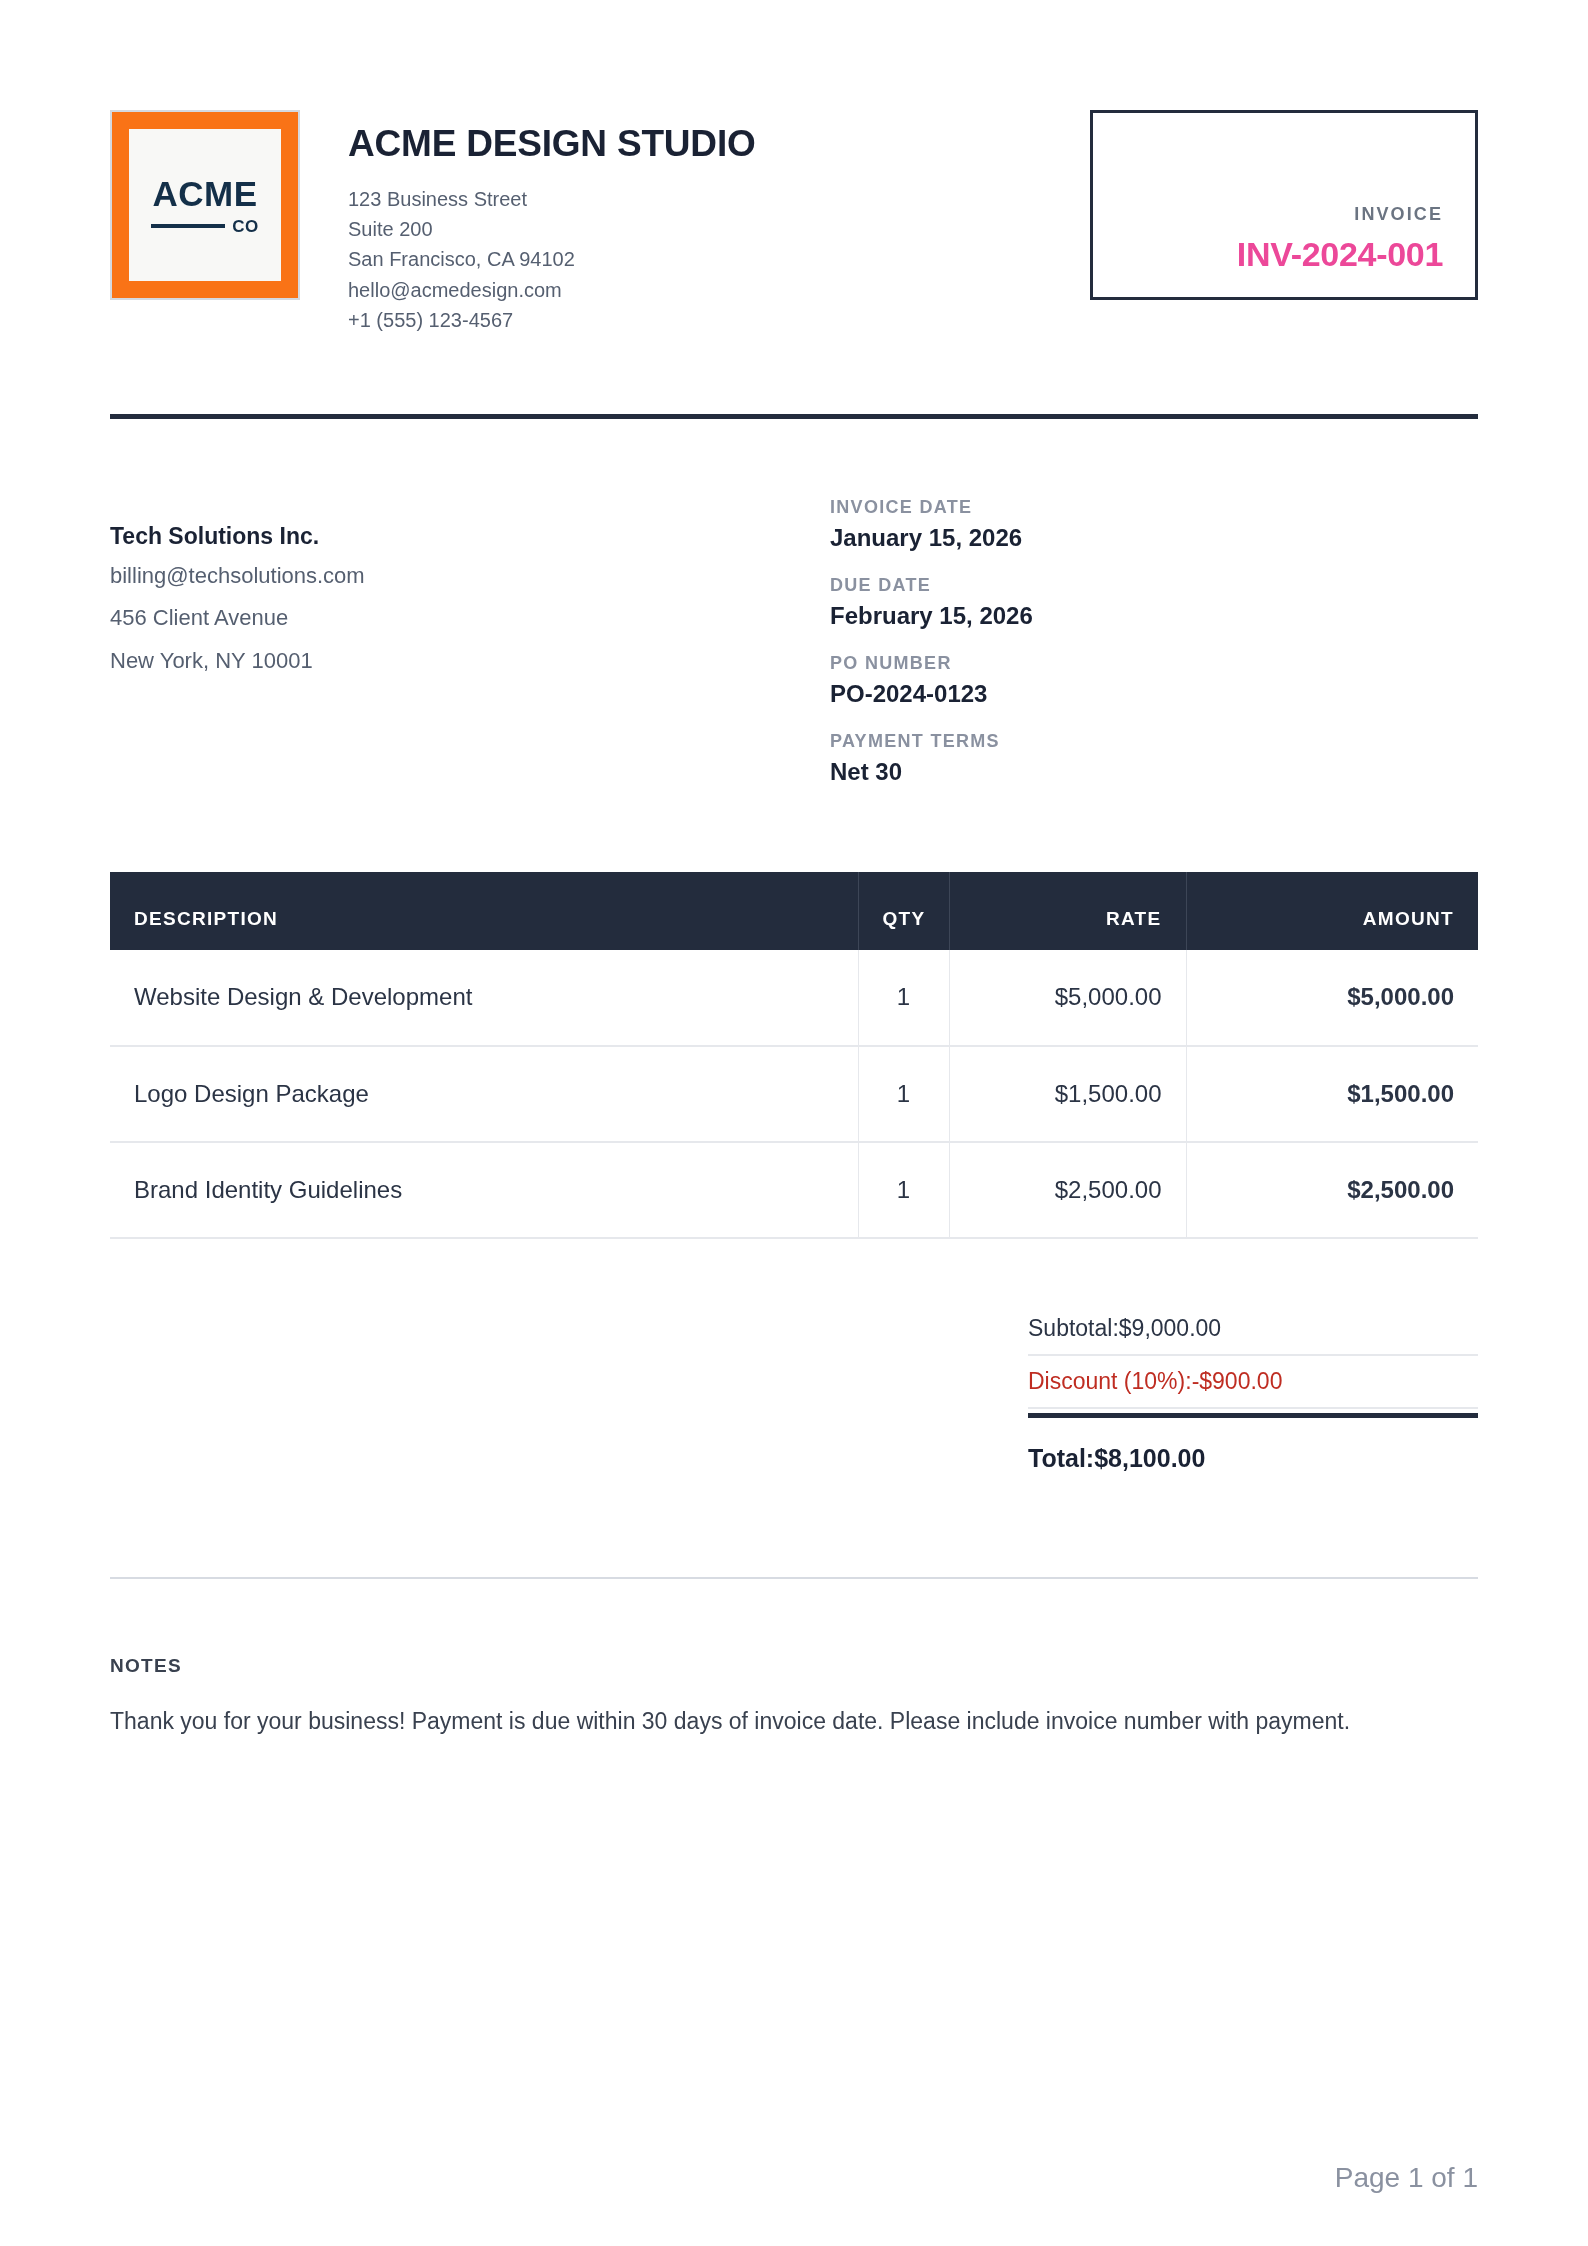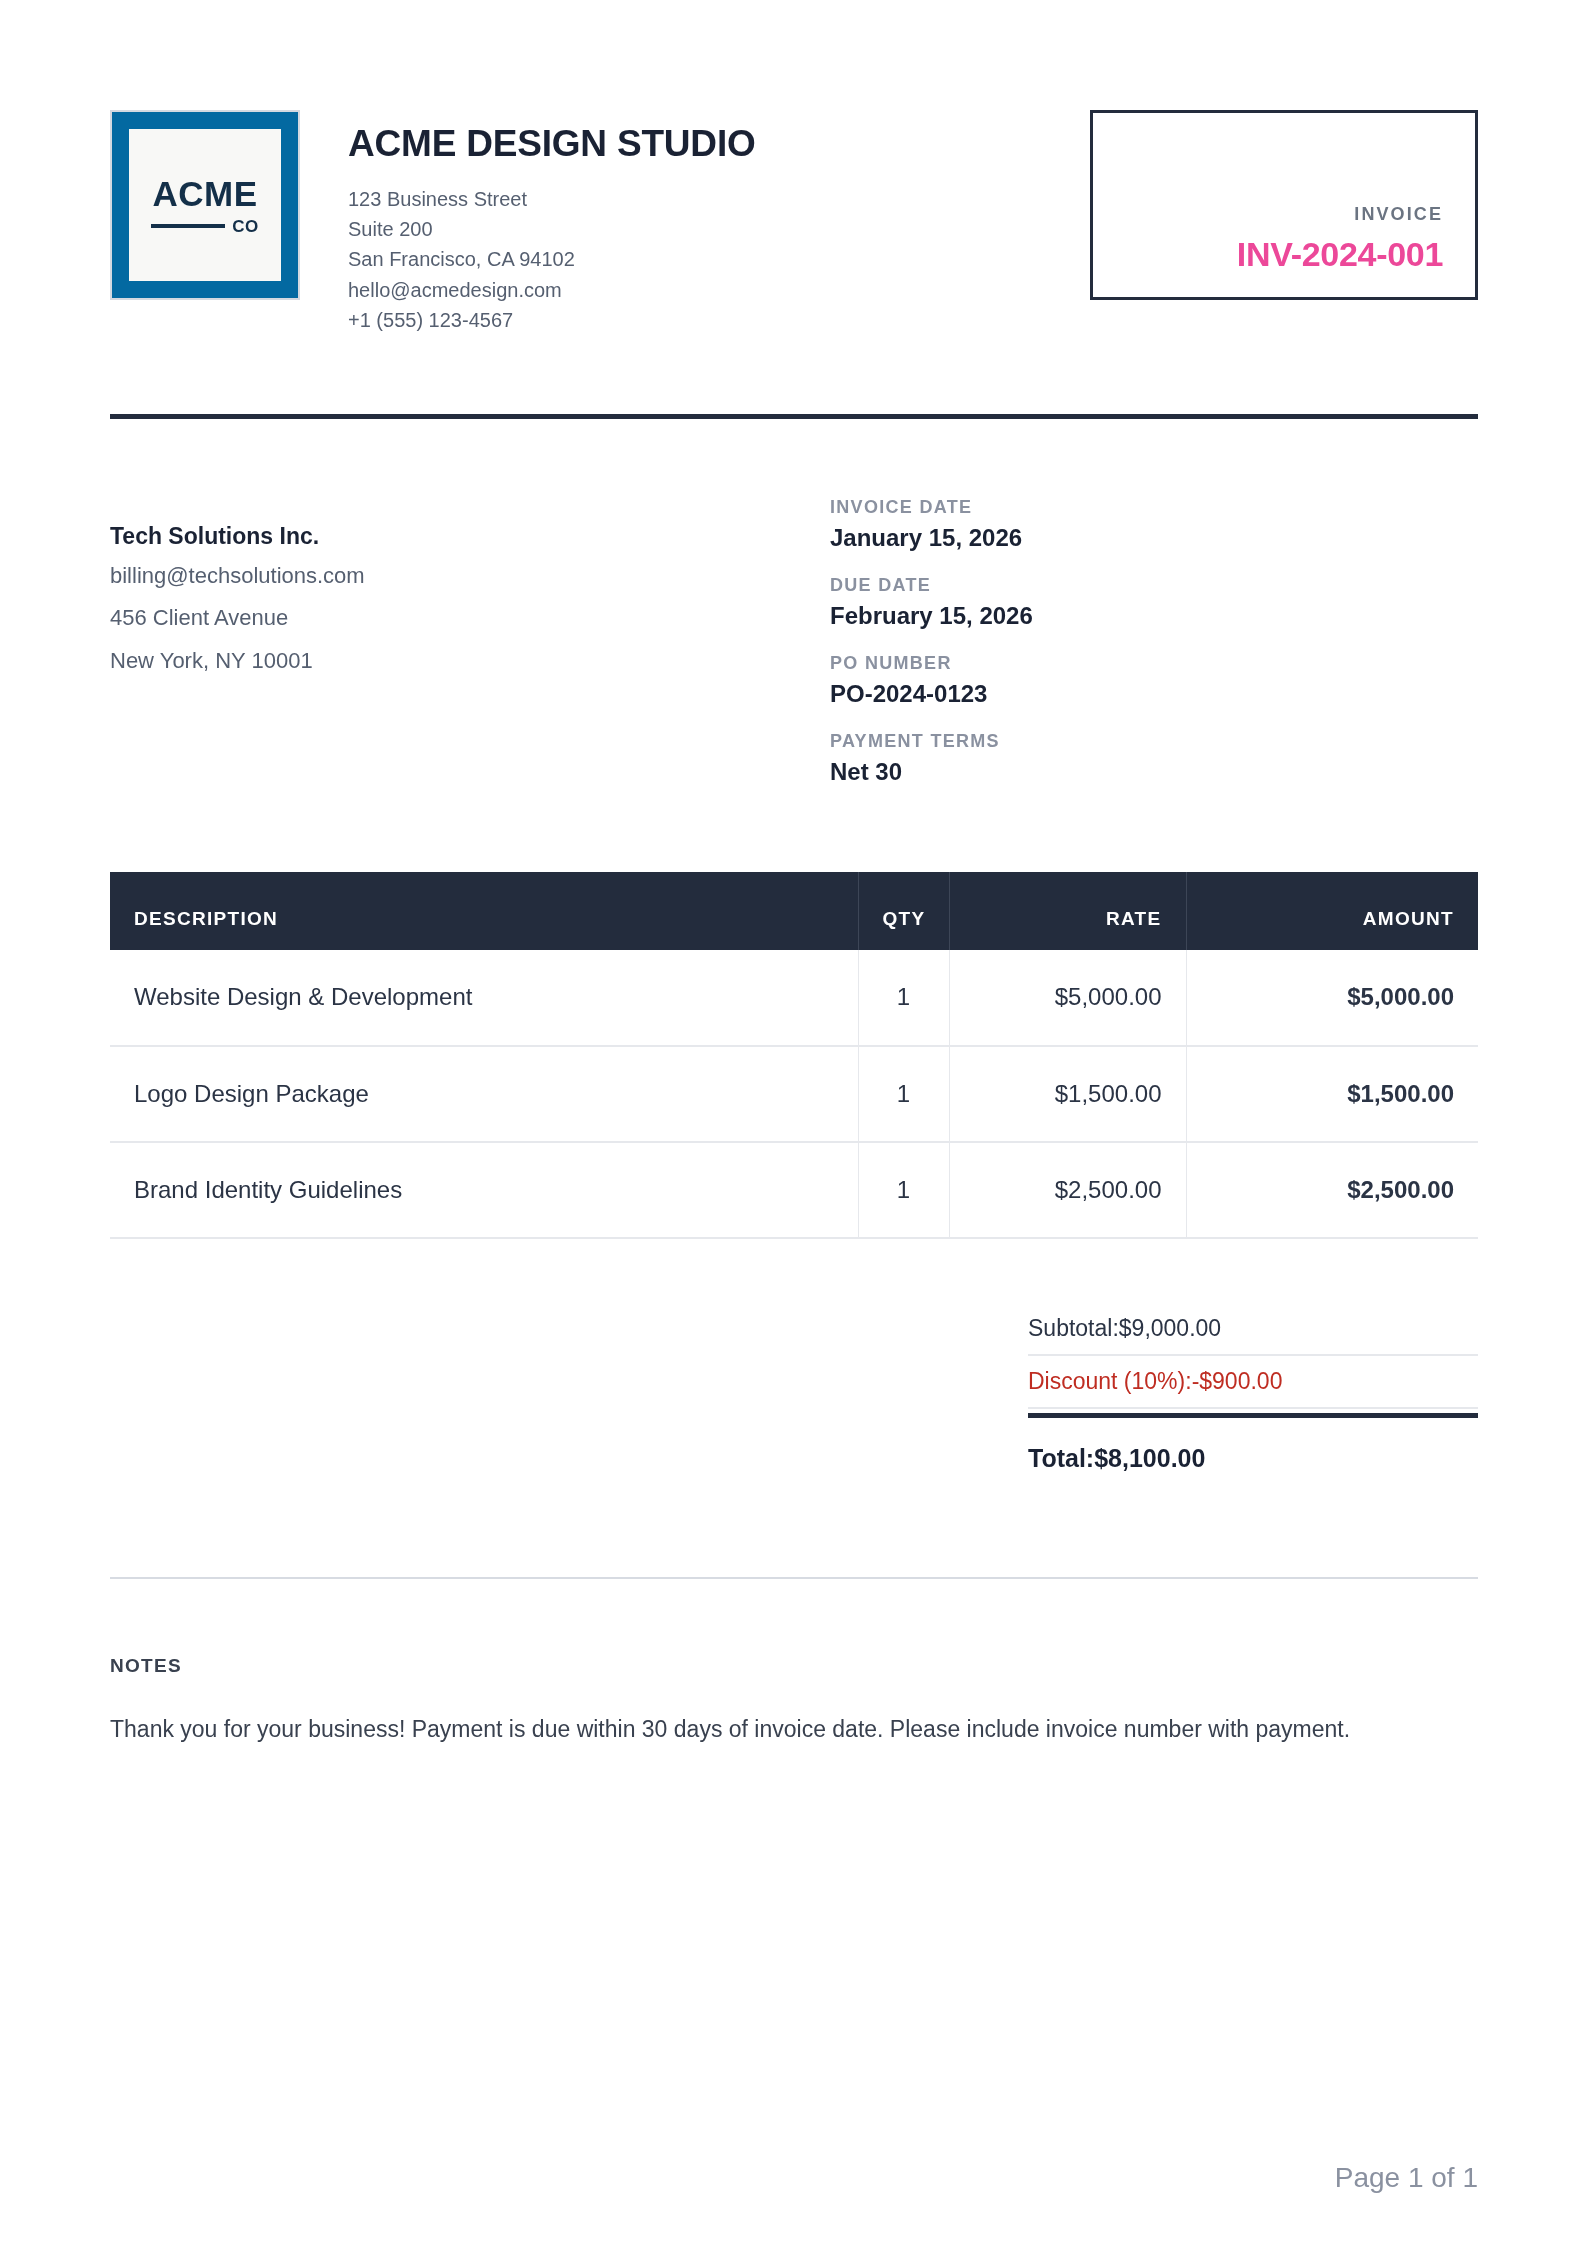--- a/index.html
+++ b/index.html
@@ -34,21 +34,21 @@
   .brand-block {
     display: flex;
     align-items: flex-start;
     gap: 48px;
   }
 
   .logo-box {
     width: 190px;
     height: 190px;
     border: 2px solid #d4d9e0;
-    background: #0369a1;
+    background: #f97316;
     display: flex;
     align-items: center;
     justify-content: center;
     flex: none;
   }
 
   .logo-inner {
     width: 152px;
     height: 152px;
     background: #f8f8f6;
@@ -270,21 +270,21 @@
     margin-top: 92px;
   }
 
   .notes { margin-top: 76px; }
 
   .notes-label {
     font-size: 19px;
     font-weight: 700;
     letter-spacing: 1.3px;
     color: #39414f;
-    margin-bottom: 35px;
+    margin-bottom: 27px;
   }
 
   .notes-text {
     font-size: 23px;
     color: #39414f;
     line-height: 1.55;
     max-width: 1290px;
   }
 
   

